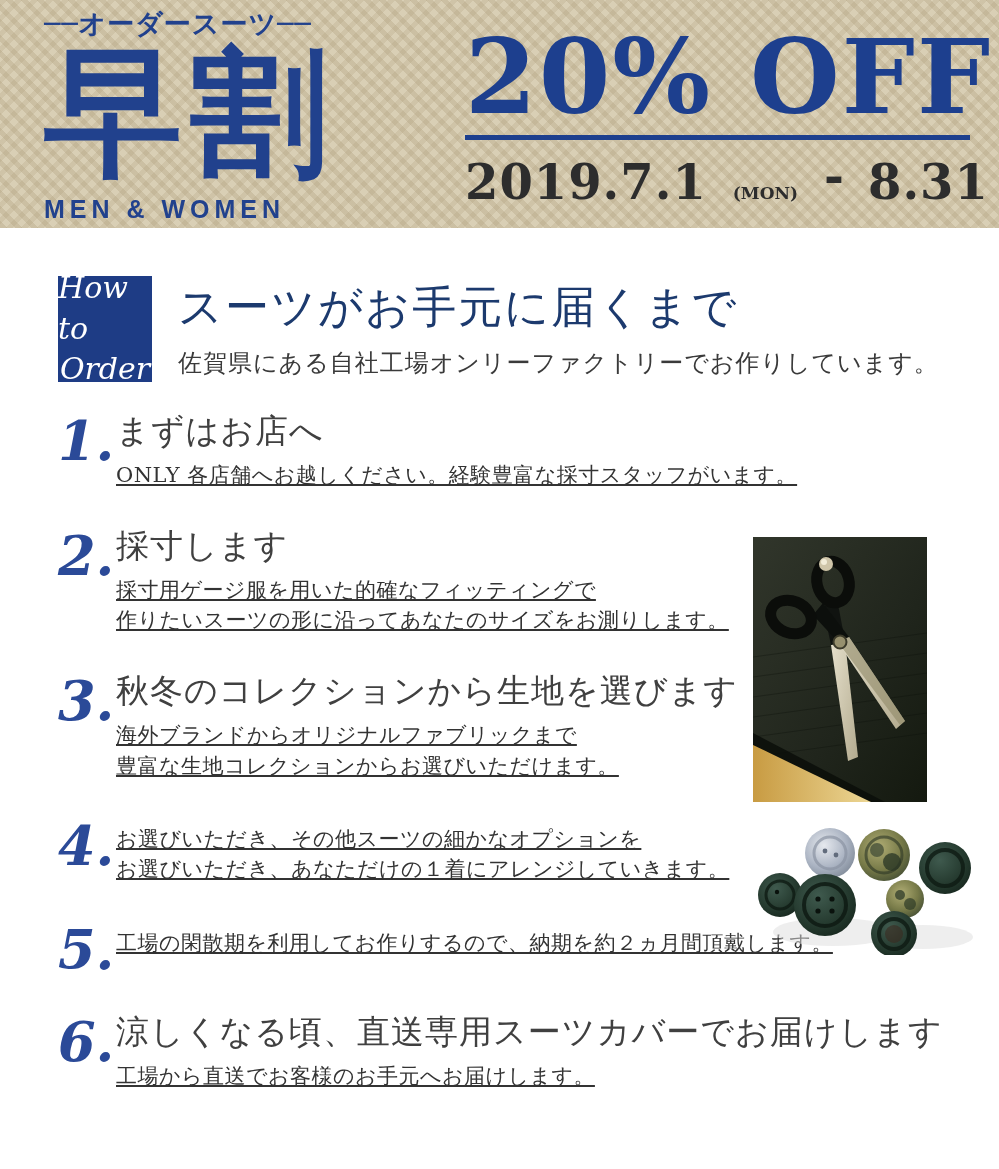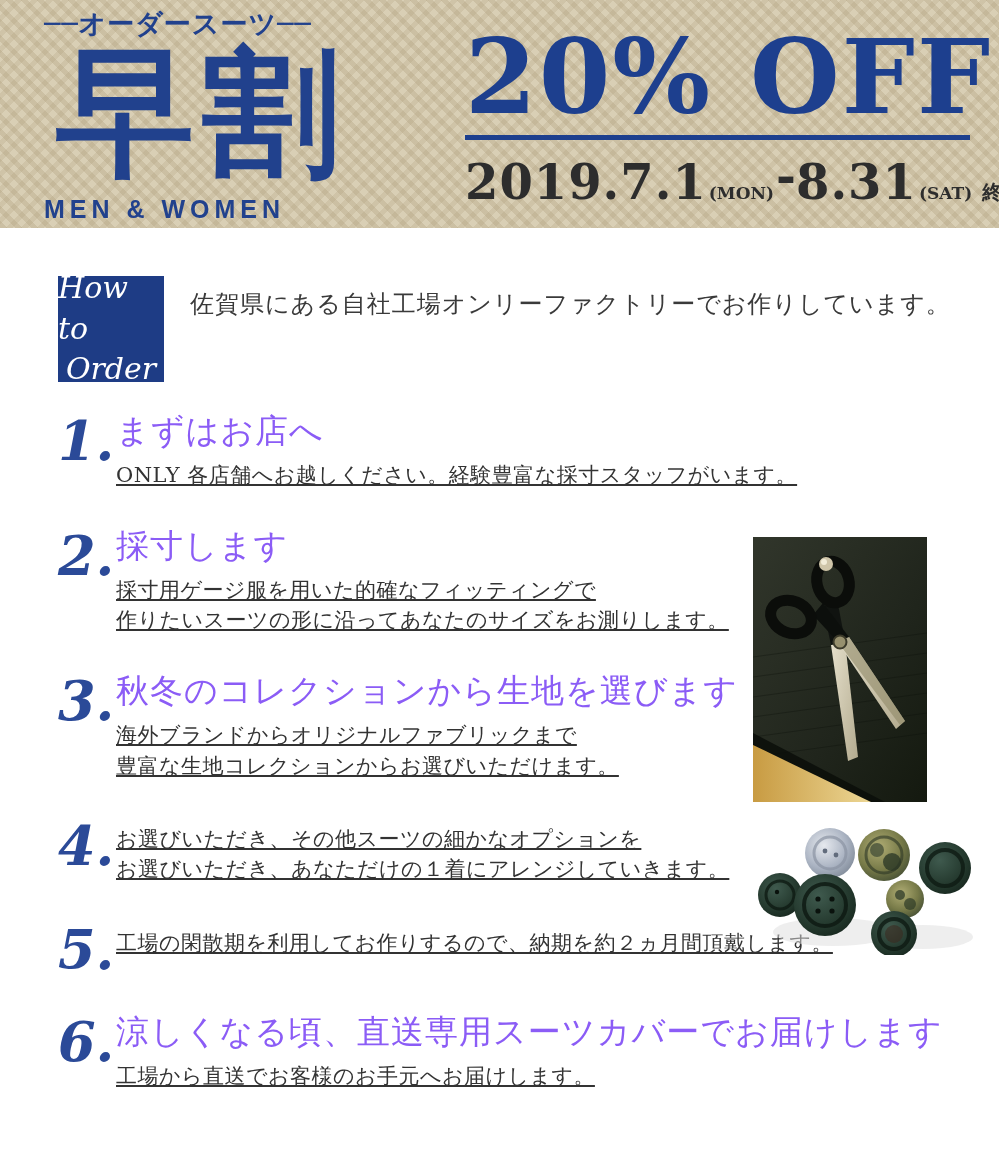--- a/index.html
+++ b/index.html
@@ -7,48 +7,48 @@
         font-family:"DejaVu Serif","Liberation Serif",serif;}
 
   
   .banner{position:absolute;left:0;top:0;width:999px;height:228px;
     background-color:#d9cfb5;
     background-image:
       repeating-linear-gradient(45deg, rgba(172,155,120,0.30) 0 5px, rgba(0,0,0,0) 5px 11px),
       repeating-linear-gradient(135deg, rgba(172,155,120,0.22) 0 5px, rgba(0,0,0,0) 5px 11px);}
   .banner-left{position:absolute;left:44px;top:6px;width:312px;text-align:left;color:#21418d;}
   .tagline{font-size:27px;font-weight:bold;letter-spacing:1px;white-space:nowrap;}
-  .big-title{font-size:138px;line-height:1.02;font-weight:bold;letter-spacing:8px;margin-left:12px;white-space:nowrap;}
+  .big-title{font-size:138px;line-height:1.02;font-weight:bold;letter-spacing:8px;margin-left:0;white-space:nowrap;}
   .men-women{font-family:"Liberation Sans","DejaVu Sans",sans-serif;font-size:25px;font-weight:600;
              letter-spacing:5px;margin-top:12px;white-space:nowrap;}
   .banner-right{position:absolute;left:465px;top:20px;width:520px;}
   .discount{font-size:103px;font-weight:bold;color:#1d3f8e;letter-spacing:2px;line-height:1.1;white-space:nowrap;}
   .discount-rule{width:505px;height:5px;background:#1d3f8e;margin-top:2px;}
-  .date-row{display:flex;align-items:baseline;margin-top:14px;color:#2d2d2d;white-space:nowrap;}
+  .date-row{display:flex;align-items:baseline;margin-top:14px;color:#2d2d2d;white-space:nowrap;gap:24px;}
   .date-big{font-size:48px;font-weight:bold;letter-spacing:1px;}
   .date-small{font-size:17px;font-weight:bold;margin:0 2px;}
   .date-sep{font-size:48px;font-weight:bold;position:relative;top:-6px;}
   .date-note{font-size:20px;font-weight:bold;margin-left:8px;}
 
   
   .section-header{position:absolute;left:58px;top:276px;display:flex;align-items:flex-start;}
-  .badge{width:106px;height:106px;background:#1e3c85;color:#ffffff;flex:0 0 auto;
+  .badge{width:94px;height:106px;background:#1e3c85;color:#ffffff;flex:0 0 auto;
          display:flex;flex-direction:column;justify-content:center;align-items:center;
          font-style:italic;font-size:30px;line-height:1.35;}
   .section-titles{margin-left:26px;padding-top:2px;}
   .section-title{font-size:44px;color:#1c3a6e;letter-spacing:2px;white-space:nowrap;}
   .section-subtitle{font-size:24px;color:#3a3a3a;margin-top:10px;letter-spacing:1px;white-space:nowrap;}
 
   
   .steps{position:absolute;left:58px;top:410px;width:900px;margin:0;padding:0;list-style:none;}
   .step{display:flex;align-items:flex-start;margin-bottom:34px;}
   .step-num{flex:0 0 58px;font-style:italic;font-size:54px;line-height:1;color:#2b4a98;
             font-weight:bold;padding-top:4px;}
   .step-body{padding-top:0;}
-  .step-title{font-size:33px;color:#8b5cf6;letter-spacing:1px;line-height:1.25;white-space:nowrap;}
+  .step-title{font-size:33px;color:#404040;letter-spacing:1px;line-height:1.25;white-space:nowrap;}
   .step-desc{font-size:21px;color:#333333;line-height:1.45;margin-top:9px;letter-spacing:0.5px;white-space:nowrap;text-decoration:underline;}
 
   
   .photo{position:absolute;}
   .photo-scissors{left:753px;top:537px;width:174px;height:265px;}
   .photo-buttons{left:753px;top:812px;width:246px;height:143px;}
   .photo svg{display:block;}
 </style>
 </head>
 <body>
@@ -74,20 +74,21 @@
       </div>
     </div>
   </header>
 
   <div class="section-header">
     <div class="badge">
       <span>How to</span>
       <span>Order</span>
     </div>
     <div class="section-titles">
+      <div class="section-title">スーツがお手元に届くまで</div>
       <div class="section-subtitle">佐賀県にある自社工場オンリーファクトリーでお作りしています。</div>
     </div>
   </div>
 
   <ol class="steps">
     <li class="step">
       <div class="step-num">1.</div>
       <div class="step-body">
         <div class="step-title">まずはお店へ</div>
         <div class="step-desc">

